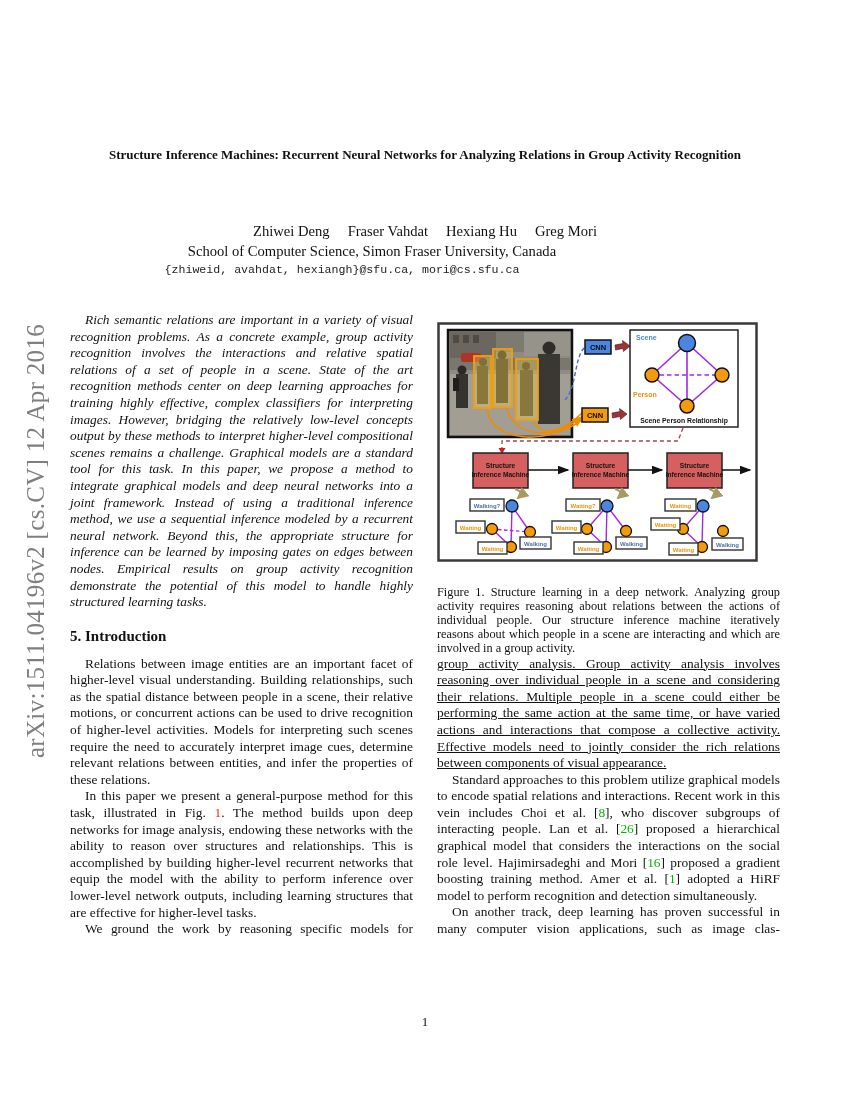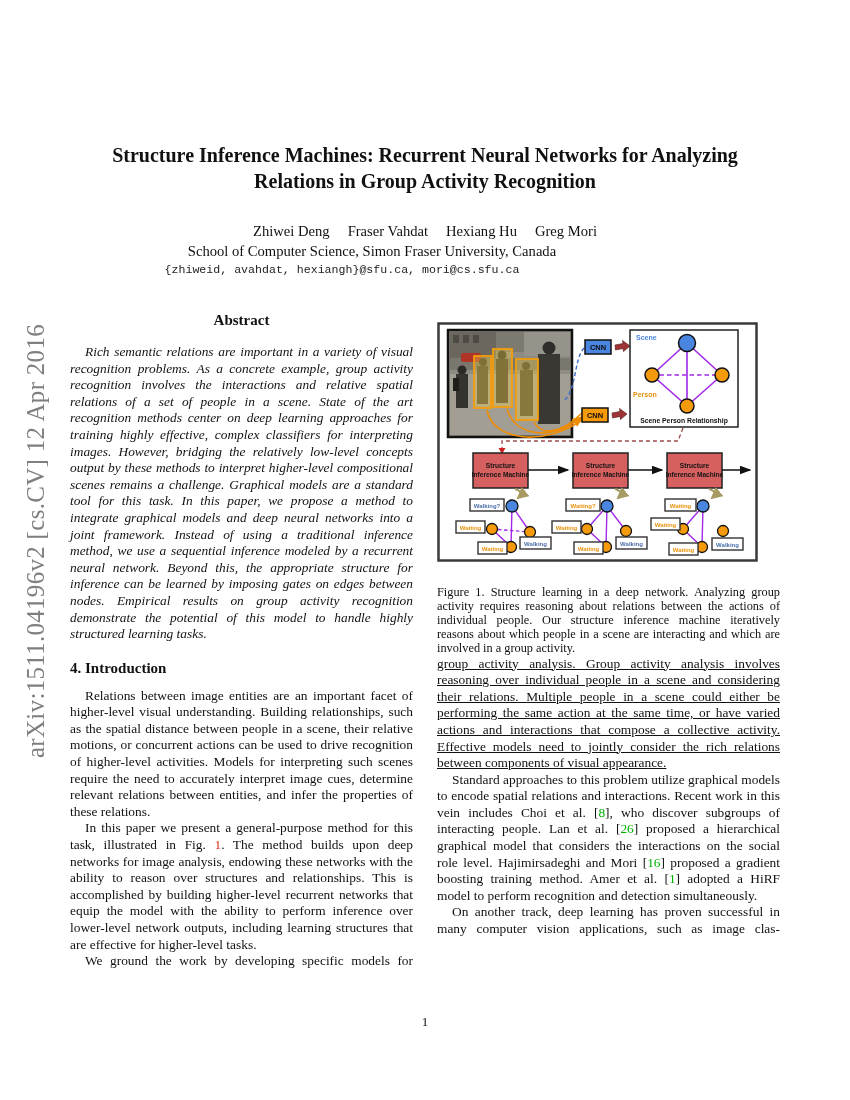--- a/index.html
+++ b/index.html
@@ -9,21 +9,21 @@
     font-family:"Liberation Serif",serif;color:#111;
   }
   .arxiv-banner{
     position:absolute;left:37px;top:541px;width:540px;height:30px;
     transform:translate(-50%,-50%) rotate(-90deg);
     font-size:25px;color:#7f7f7f;text-align:center;white-space:nowrap;
     letter-spacing:0.3px;
   }
   .title{
     position:absolute;left:85px;top:142px;width:680px;margin:0;
-    font-size:20px;font-weight:bold;text-align:center;line-height:26px;
+    font-size:13px;font-weight:bold;text-align:center;line-height:26px;
   }
   .authors{
     position:absolute;left:0;top:223px;width:850px;
     display:flex;justify-content:center;gap:18px;
     font-size:14.6px;
   }
   .affiliation{
     position:absolute;left:8px;top:243px;width:728px;
     text-align:center;font-size:14.6px;
   }
@@ -69,26 +69,25 @@
   <div class="authors">
     <span>Zhiwei Deng</span>
     <span>Fraser Vahdat</span>
     <span>Hexiang Hu</span>
     <span>Greg Mori</span>
   </div>
   <div class="affiliation">School of Computer Science, Simon Fraser University, Canada</div>
   <div class="emails">{zhiweid, avahdat, hexiangh}@sfu.ca, mori@cs.sfu.ca</div>
 
   <div class="col col-left">
-    <div class="abstract-heading">Abstract</div>
     <p class="abstract-text">Rich semantic relations are important in a variety of visual recognition problems. As a concrete example, group activity recognition involves the interactions and relative spatial relations of a set of people in a scene. State of the art recognition methods center on deep learning approaches for training highly effective, complex classifiers for interpreting images. However, bridging the relatively low-level concepts output by these methods to interpret higher-level compositional scenes remains a challenge. Graphical models are a standard tool for this task. In this paper, we propose a method to integrate graphical models and deep neural networks into a joint framework. Instead of using a traditional inference method, we use a sequential inference modeled by a recurrent neural network. Beyond this, the appropriate structure for inference can be learned by imposing gates on edges between nodes. Empirical results on group activity recognition demonstrate the potential of this model to handle highly structured learning tasks.</p>
-    <div class="intro-heading">4. Introduction</div>
+    <div class="intro-heading">5. Introduction</div>
     <p class="indent">Relations between image entities are an important facet of higher-level visual understanding. Building relationships, such as the spatial distance between people in a scene, their relative motions, or concurrent actions can be used to drive recognition of higher-level activities. Models for interpreting such scenes require the need to accurately interpret image cues, determine relevant relations between entities, and infer the properties of these relations.</p>
     <p class="indent"><span>In this paper we present a general-purpose method for this task, illustrated in Fig. </span><span class="ref-red">1</span><span>. The method builds upon deep networks for image analysis, endowing these networks with the ability to reason over structures and relationships. This is accomplished by building higher-level recurrent networks that equip the model with the ability to perform inference over lower-level network outputs, including learning structures that are effective for higher-level tasks.</span></p>
-    <p class="indent fill">We ground the work by developing specific models for</p>
+    <p class="indent fill">We ground the work by reasoning specific models for</p>
   </div>
 
   <div class="col col-right">
 
     <div class="figure-wrap">
       <svg width="321" height="240" viewBox="0 0 321 240">
         <defs>
           <marker id="mBlack" markerWidth="9" markerHeight="8" refX="7" refY="3" orient="auto">
             <polygon points="0,0 8,3 0,6" fill="#111"></polygon>
           </marker>

